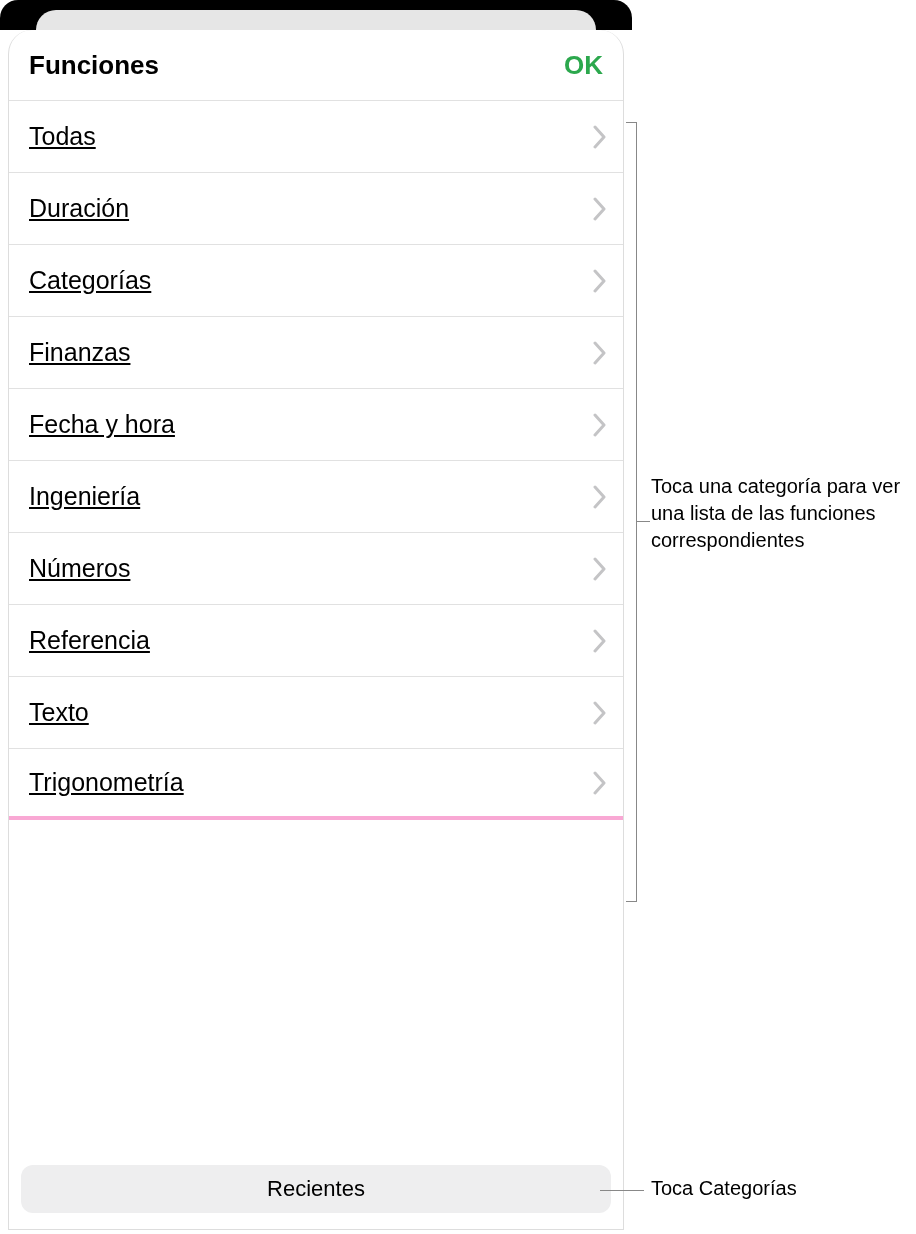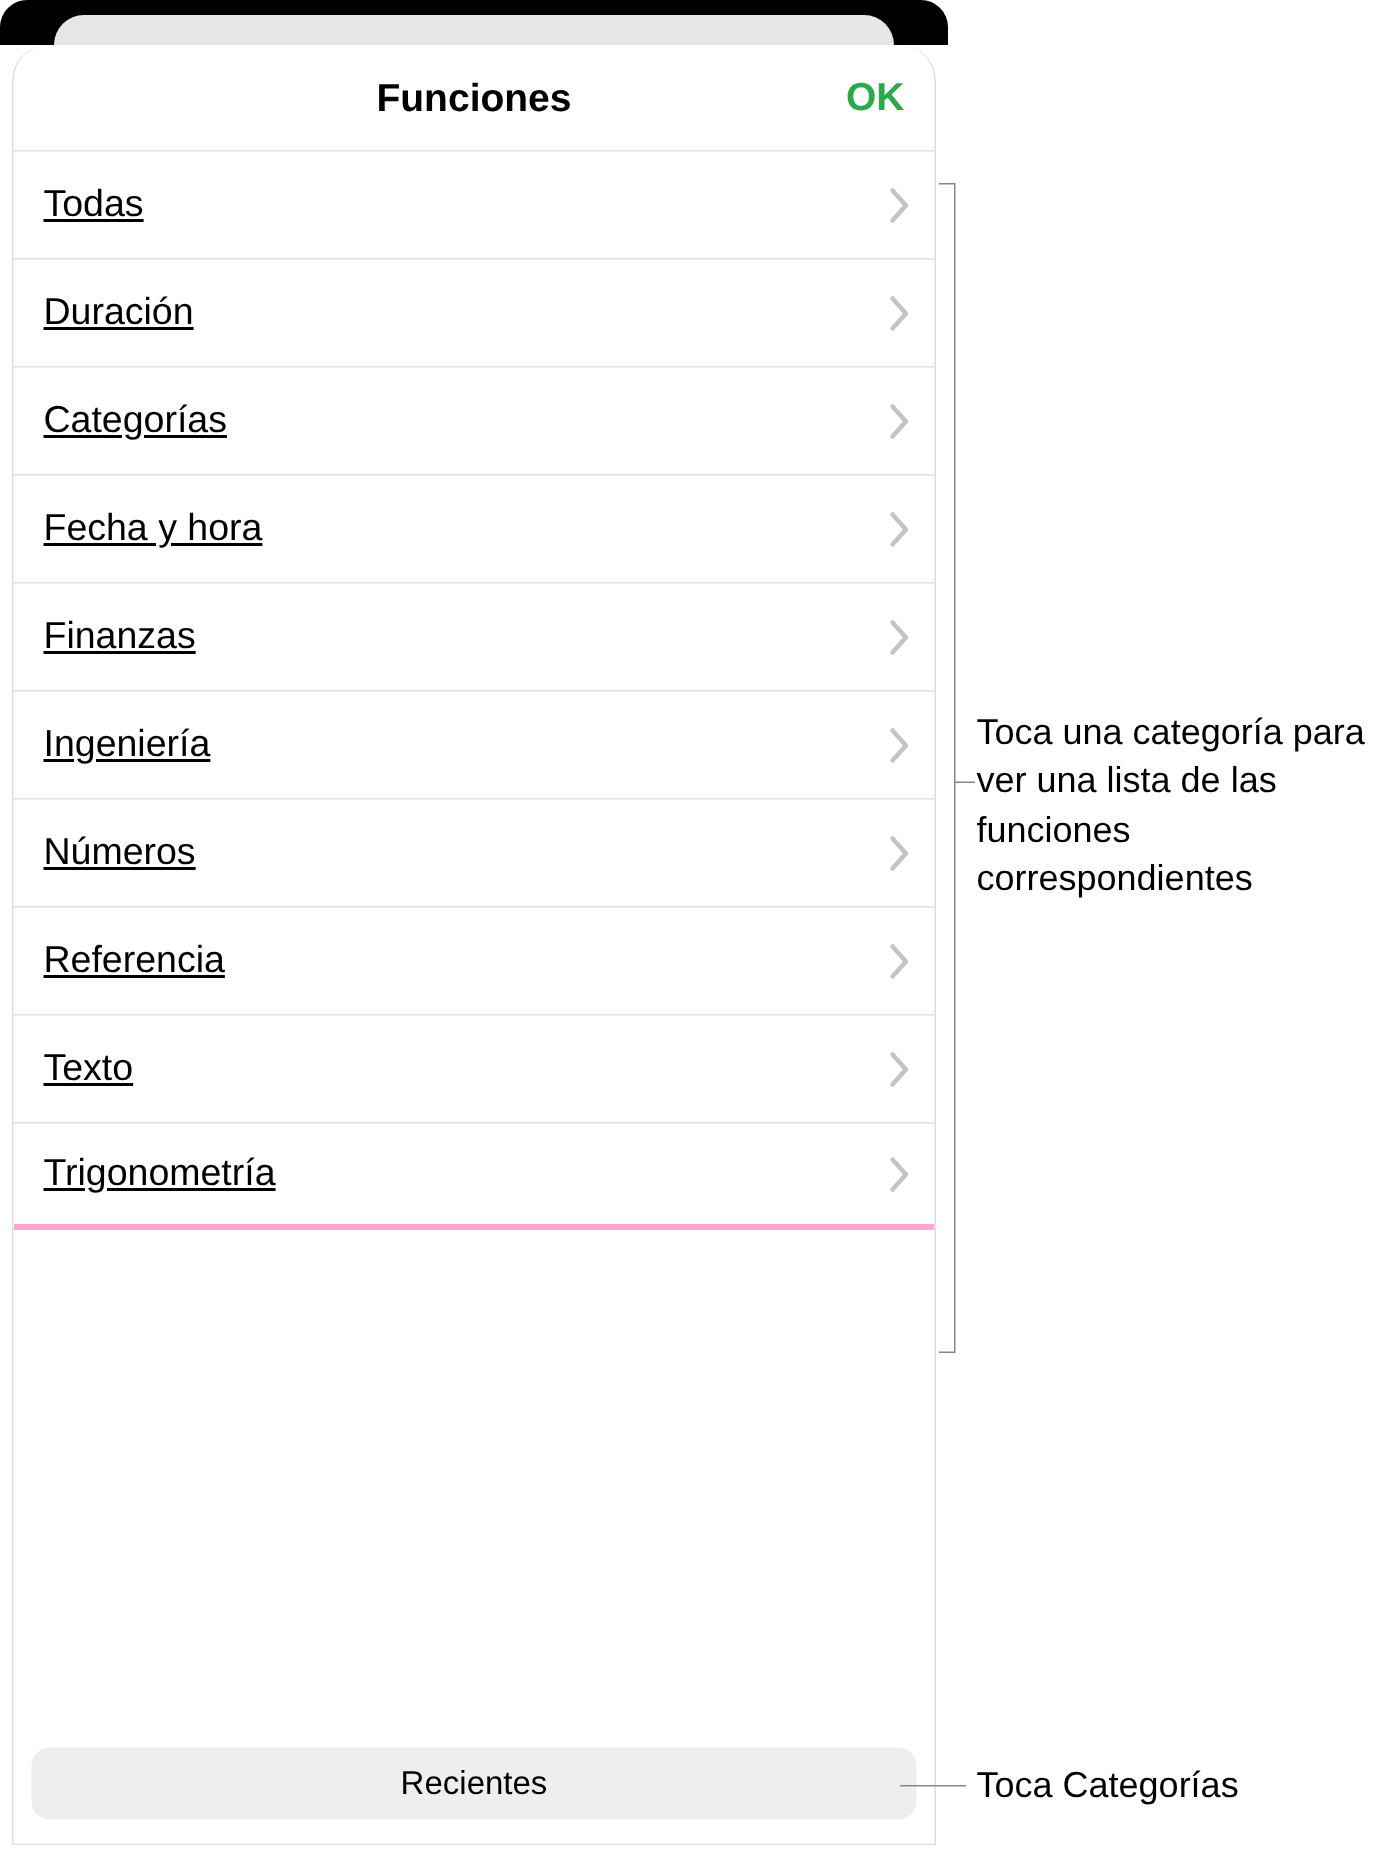--- a/index.html
+++ b/index.html
@@ -51,21 +51,20 @@
       border-top: none;
       display: flex;
       flex-direction: column;
       overflow: hidden;
     }
     .header {
       position: relative;
       height: 70px;
       display: flex;
       align-items: center;
-      justify-content: center;
       padding: 0 20px;
     }
     .header-title {
       font-size: 26px;
       font-weight: 600;
       color: #000;
     }
     .ok-button {
       position: absolute;
       right: 20px;
@@ -126,21 +125,21 @@
       border-radius: 10px;
       cursor: pointer;
     }
     .seg-item.active {
       background: #fff;
       font-weight: 600;
       box-shadow: 0 1px 3px rgba(0,0,0,0.12);
     }
     .callout {
       position: absolute;
-      font-size: 24px;
+      font-size: 20px;
       color: #000;
       line-height: 1.35;
     }
     .callout-1 {
       top: 473px;
       left: 651px;
       width: 260px;
     }
     .callout-2 {
       top: 1175px;
@@ -232,30 +231,30 @@
       <div class="list-item">
         <span class="list-item-label">Categorías</span>
         <span class="chevron">
           <svg width="14" height="24" viewBox="0 0 14 24">
               <path d="M2 2 L11 12 L2 22" stroke="#c4c4c6" stroke-width="3" fill="none" stroke-linecap="round" stroke-linejoin="round"></path>
             </svg>
         </span>
       </div>
 
       <div class="list-item">
+        <span class="list-item-label">Finanzas</span>
+        <span class="chevron">
+          <svg width="14" height="24" viewBox="0 0 14 24">
+              <path d="M2 2 L11 12 L2 22" stroke="#c4c4c6" stroke-width="3" fill="none" stroke-linecap="round" stroke-linejoin="round"></path>
+            </svg>
+        </span>
+      </div>
+
+      <div class="list-item">
         <span class="list-item-label">Fecha y hora</span>
-        <span class="chevron">
-          <svg width="14" height="24" viewBox="0 0 14 24">
-              <path d="M2 2 L11 12 L2 22" stroke="#c4c4c6" stroke-width="3" fill="none" stroke-linecap="round" stroke-linejoin="round"></path>
-            </svg>
-        </span>
-      </div>
-
-      <div class="list-item">
-        <span class="list-item-label">Finanzas</span>
         <span class="chevron">
           <svg width="14" height="24" viewBox="0 0 14 24">
               <path d="M2 2 L11 12 L2 22" stroke="#c4c4c6" stroke-width="3" fill="none" stroke-linecap="round" stroke-linejoin="round"></path>
             </svg>
         </span>
       </div>
 
       <div class="list-item">
         <span class="list-item-label">Ingeniería</span>
         <span class="chevron">

